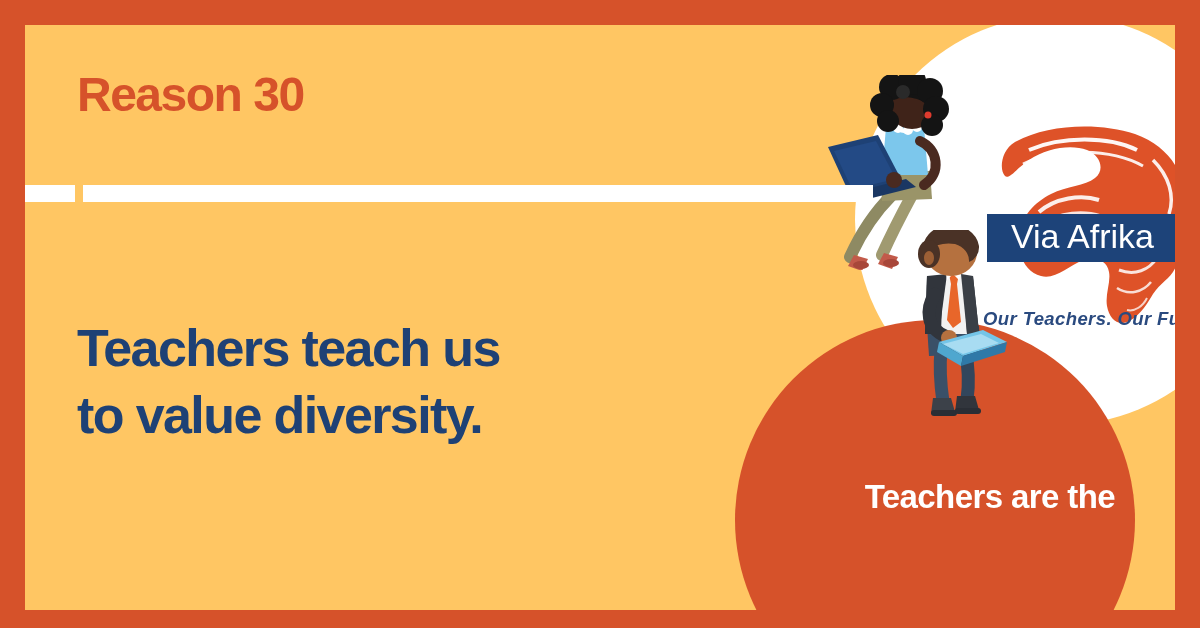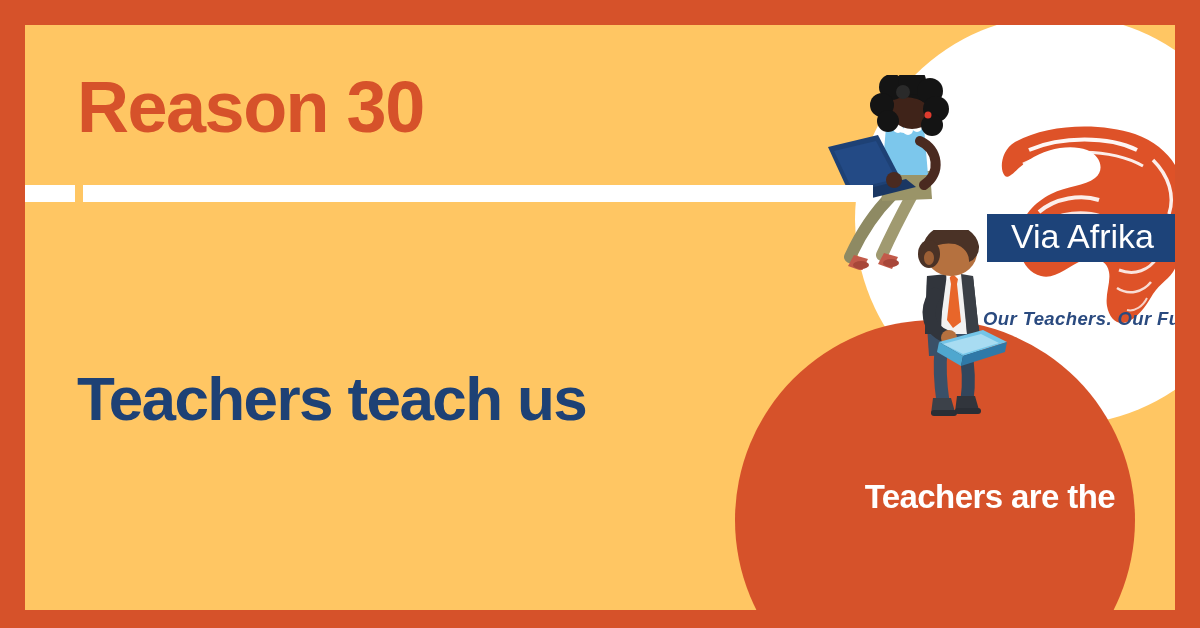--- a/index.html
+++ b/index.html
@@ -39,21 +39,21 @@
     left:710px; top:295px;
     width:400px; height:400px;
     border-radius:50%;
     background:#d6522a;
   }
 
   
   .reason {
     position:absolute;
     left:52px; top:45px;
-    font-size:72px;
+    font-size:48px;
     font-weight:bold;
     letter-spacing:-1.5px;
     color:#d6522a;
     line-height:1.05;
     white-space:nowrap;
   }
 
   
   .rule-stub {
     position:absolute;
@@ -65,26 +65,25 @@
     position:absolute;
     left:58px; top:160px;
     width:790px; height:17px;
     background:#ffffff;
   }
 
   .headline {
     position:absolute;
     left:52px; top:290px;
     width:650px;
-    font-size:62px;
+    font-size:52px;
     font-weight:bold;
     letter-spacing:-1.6px;
     line-height:1.28;
     color:#1e4175;
-    margin-top:44px;
   }
   .headline .line { display:block; }
 
   
   .cta {
     position:absolute;
     left:760px; top:450px;
     width:330px;
     text-align:right;
     font-size:33px;
@@ -258,20 +257,21 @@
 
     <div class="tagline">Our Teachers. Our Future.</div>
 
     <div class="reason">Reason 30</div>
 
     <div class="rule-stub"></div>
     <div class="rule-main"></div>
 
     <div class="headline">
       <span class="line">Teachers teach us</span>
+      <span class="line">to value diversity.</span>
     </div>
 
     <div class="cta">
       <span class="line">Teachers are the</span>
     </div>
 
   </div>
 </div>
 
 </body></html>

